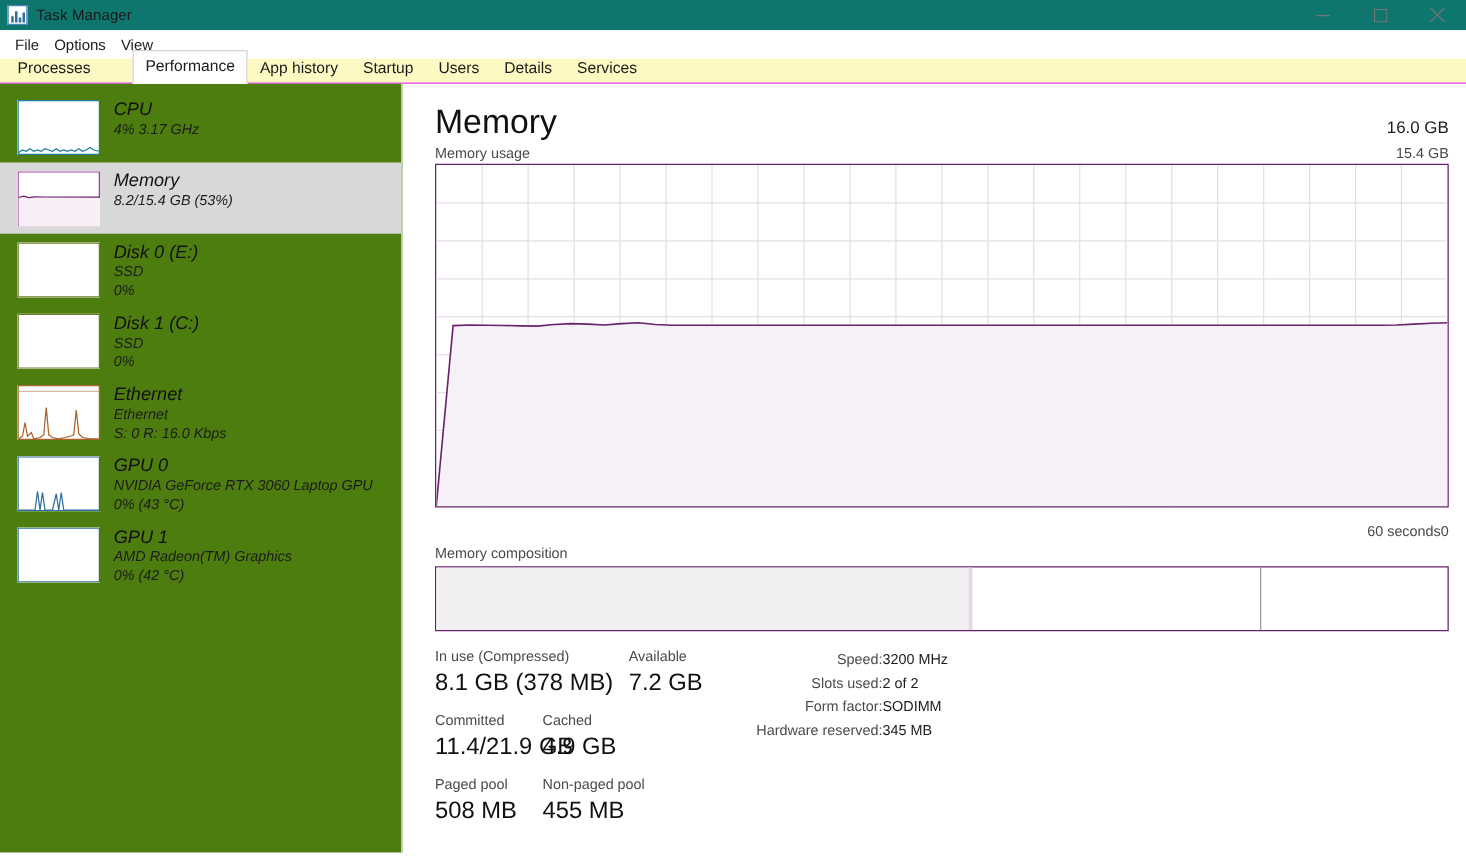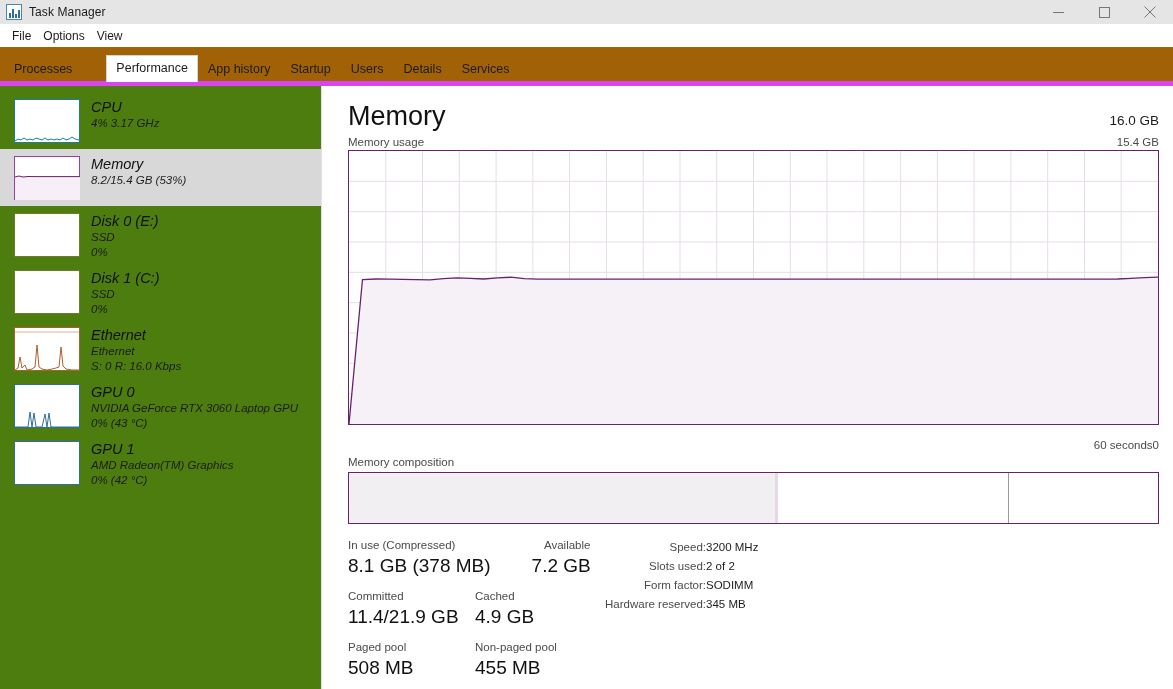--- a/index.html
+++ b/index.html
@@ -9,21 +9,21 @@
     font-family: "Liberation Sans", sans-serif;
     color: #000000;
     overflow: hidden;
   }
 
   
   .titlebar {
     height: 24px;
     display: flex;
     align-items: center;
-    background: #e5e5e5;
+    background: #0f766e;
     position: relative;
   }
   .tb-icon {
     width: 16px; height: 16px;
     margin-left: 6px; margin-right: 7px;
     position: relative;
     border: 1px solid #4a86b8;
     background: #ffffff;
     flex: none;
   }
@@ -56,24 +56,24 @@
   }
   .menuitem {
     font-size: 12px;
     color: #1c1c1c;
     padding: 2px 8px 2px 0;
     margin-right: 4px;
   }
 
   
   .tabstrip {
-    height: 39px;
+    height: 20px;
     display: flex; align-items: flex-end;
-    background: #a16207;
-    border-bottom: 5px solid #d946ef;
+    background: #fef9c3;
+    border-bottom: 1px solid #d946ef;
     padding-left: 4px;
   }
   .tab {
     font-size: 12.5px;
     color: #1c1c1c;
     padding: 4px 9px 5px 9px;
     line-height: 16px;
     background: transparent;
     border: 1px solid transparent;
     border-bottom: none;
@@ -213,21 +213,21 @@
     color: #4a4a4a;
     line-height: 15px;
     white-space: nowrap;
   }
   .svalue {
     font-size: 19px;
     line-height: 25px;
     color: #111;
     white-space: nowrap;
   }
-  .pairrow { display: flex; gap: 41px; }
+  .pairrow { display: flex; }
   .pairrow .c1 { width: 86px; flex: none; }
 
   .spec-row {
     display: flex;
     line-height: 19px;
   }
   .spec-k {
     width: 118px; flex: none;
     font-size: 11.5px; color: #4a4a4a;
     white-space: nowrap;

